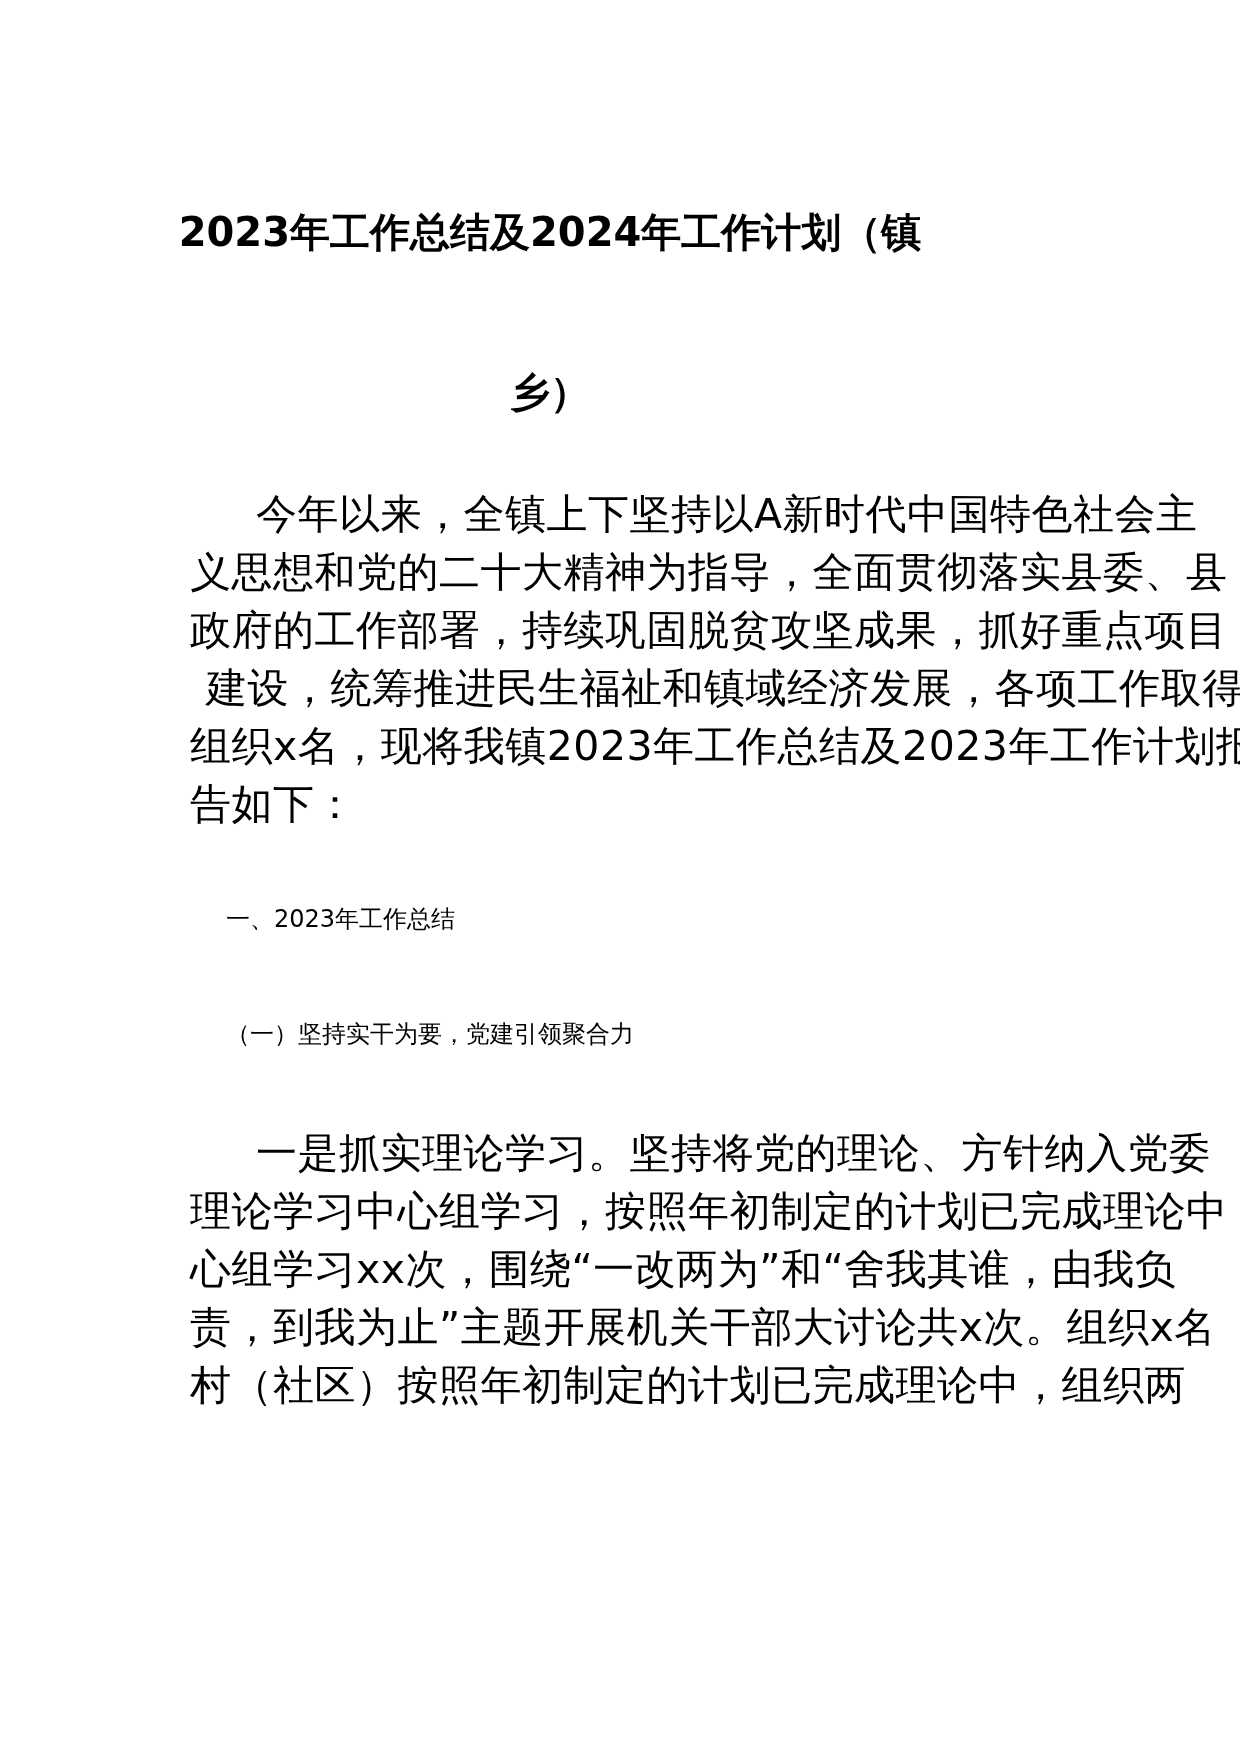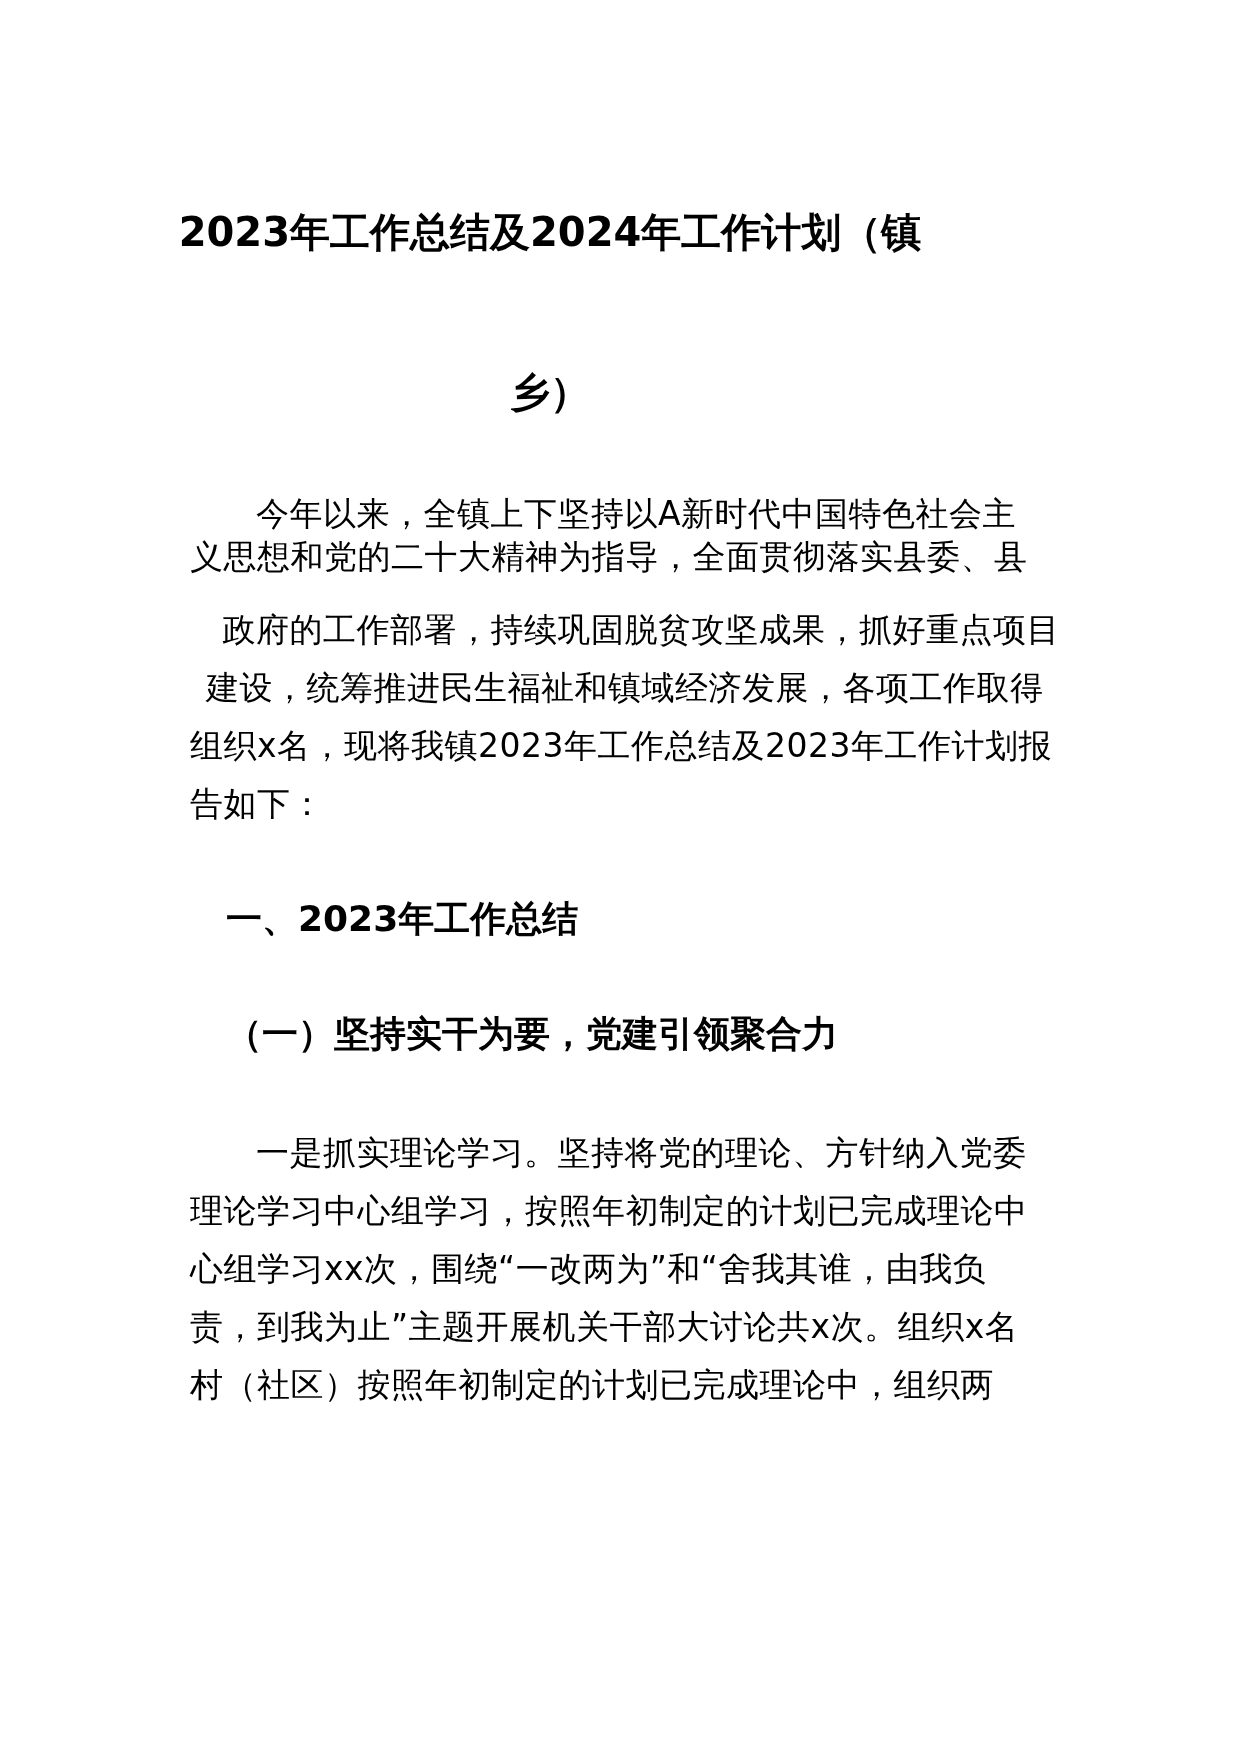--- a/index.html
+++ b/index.html
@@ -31,45 +31,44 @@
       font-weight: bold;
       letter-spacing: 0px;
       white-space: nowrap;
     }
     .title-line.l1 { top: 205px; }
     .title-line.l2 { top: 365px; }
     .body-line {
       position: absolute;
       left: 190px;
       width: 870px;
-      font-size: 33px;
+      font-size: 41px;
       white-space: nowrap;
       letter-spacing: 0.5px;
       line-height: 40px;
     }
     .indent { left: 256px; }
     .heading-line {
       position: absolute;
-      font-size: 36px;
+      font-size: 24px;
       white-space: nowrap;
       line-height: 40px;
-      font-weight: bold;
     }
   </style>
 </head>
 <body>
 
 <div class="page">
 
   <div class="title-line l1">2023年工作总结及2024年工作计划（镇</div>
   <div class="title-line l2">乡）</div>
 
   <div>
     <div class="body-line indent" style="top:494px;">今年以来，全镇上下坚持以A新时代中国特色社会主</div>
-    <div class="body-line" style="top:537px;">义思想和党的二十大精神为指导，全面贯彻落实县委、县</div>
+    <div class="body-line" style="top:552px;">义思想和党的二十大精神为指导，全面贯彻落实县委、县</div>
     <div class="body-line" style="top:610px;text-align:right;">政府的工作部署，持续巩固脱贫攻坚成果，抓好重点项目</div>
     <div class="body-line" style="top:668px;margin-left:16px;">建设，统筹推进民生福祉和镇域经济发展，各项工作取得</div>
     <div class="body-line" style="top:726px;">组织x名，现将我镇2023年工作总结及2023年工作计划报</div>
     <div class="body-line" style="top:784px;">告如下：</div>
   </div>
 
   <div class="heading-line" style="left:226px; top:899px;">一、2023年工作总结</div>
 
   <div class="heading-line" style="left:226px; top:1014px;">（一）坚持实干为要，党建引领聚合力</div>
 

